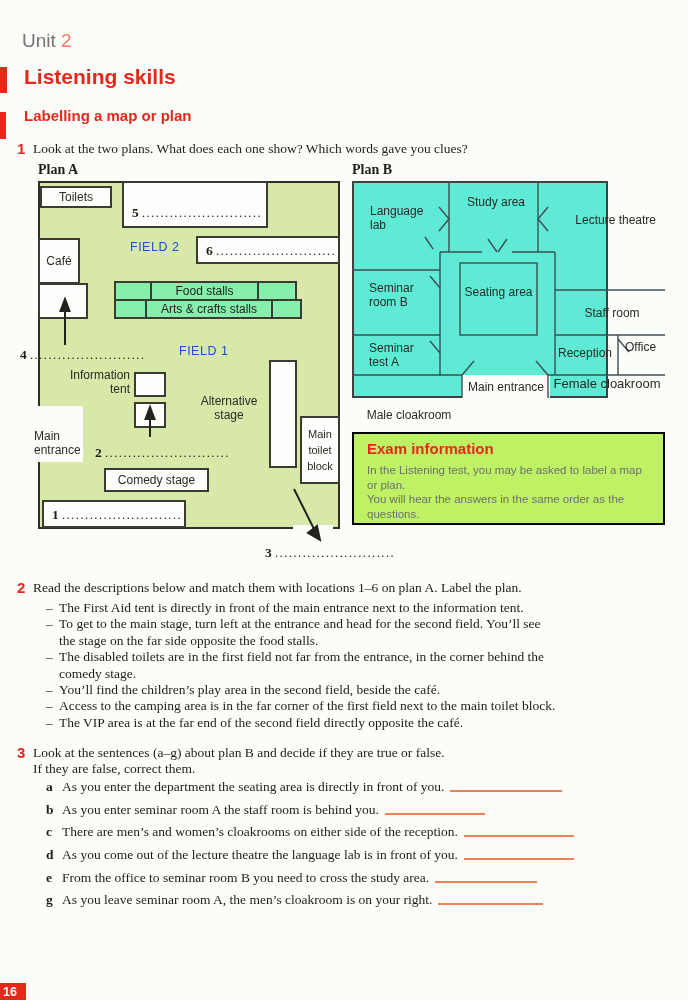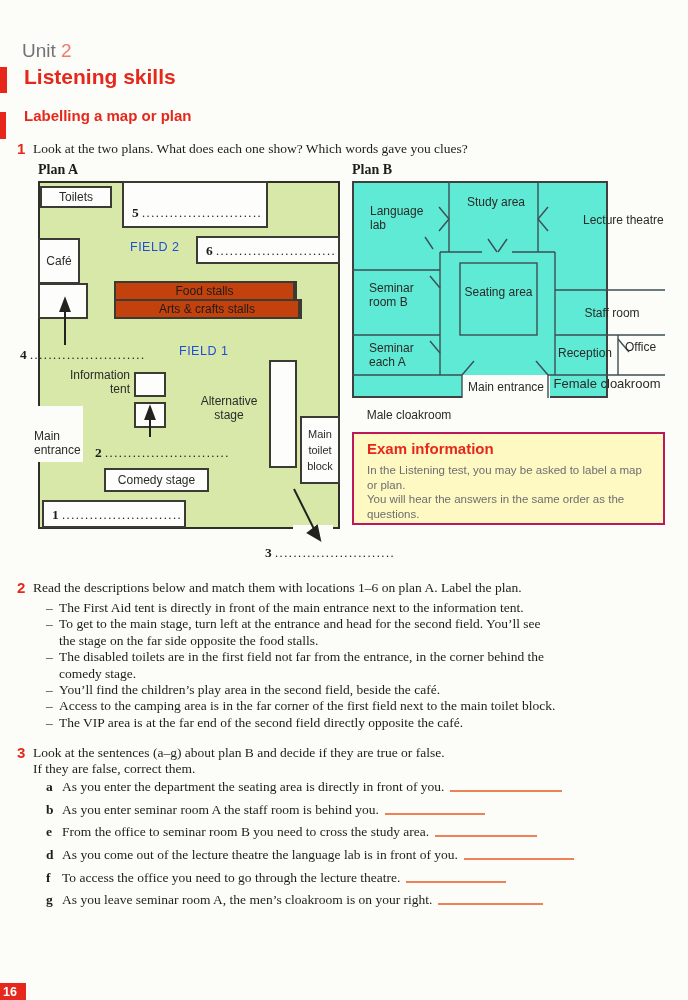--- a/index.html
+++ b/index.html
@@ -1,20 +1,20 @@
 <!DOCTYPE html>
 <html><head>
 <meta charset="utf-8">
 <style>
   html,body{margin:0;padding:0;}
   .page{position:relative;width:688px;height:1000px;background:#fcfcf8;overflow:hidden;
         font-family:"Liberation Serif",serif;color:#1d1d1a;}
   .abs{position:absolute;}
   
-  .unit-line{left:22px;top:40px;font-family:"Liberation Sans",sans-serif;font-size:19px;}
+  .unit-line{left:22px;top:30px;font-family:"Liberation Sans",sans-serif;font-size:19px;}
   .unit-word{color:#717375;}
   .unit-num{color:#f3796d;}
   .redbar{background:#e6281c;width:7px;}
   .h1{left:24px;top:65px;font-family:"Liberation Sans",sans-serif;font-weight:bold;
       font-size:21px;color:#e6281c;}
   .h2{left:24px;top:107px;font-family:"Liberation Sans",sans-serif;font-weight:bold;
       font-size:15px;color:#e6281c;}
   .ex-num{font-family:"Liberation Sans",sans-serif;font-weight:bold;font-size:15px;color:#e6281c;}
   .body-text{font-size:13.5px;line-height:16.4px;white-space:pre-line;}
   .plan-title{font-weight:bold;font-size:14px;}
@@ -24,34 +24,34 @@
   .mapbox{position:absolute;background:#fdfdfb;border:2px solid #3b3b34;box-sizing:border-box;
           font-family:"Liberation Sans",sans-serif;font-size:12px;color:#2b2b28;
           display:flex;align-items:center;justify-content:center;}
   .maplabel{position:absolute;font-family:"Liberation Sans",sans-serif;font-size:12px;
             color:#2b2b28;line-height:13.5px;}
   .fieldlabel{position:absolute;font-family:"Liberation Sans",sans-serif;font-size:12.5px;
               color:#1d4ed8;letter-spacing:0.5px;}
   .blank{position:absolute;font-size:12.5px;color:#1d1d1a;white-space:nowrap;}
   .blank b{font-size:13.5px;}
   .blank .dots{letter-spacing:1.5px;}
-  .stallrow{position:absolute;display:flex;background:#c2410c;border:2px solid #3b3b34;
-            box-sizing:border-box;font-family:"Liberation Sans",sans-serif;font-size:12px;flex-direction:column;}
+  .stallrow{position:absolute;display:flex;background:#86efac;border:2px solid #3b3b34;
+            box-sizing:border-box;font-family:"Liberation Sans",sans-serif;font-size:12px;}
   .stallrow .cell{border-right:2px solid #3b3b34;}
   .stallrow .lbl{flex:1;display:flex;align-items:center;justify-content:center;
                  border-right:2px solid #3b3b34;}
   .stallrow .cell:last-child{border-right:none;}
   .notch{position:absolute;background:#fcfcf8;}
   
   .planB{left:352px;top:181px;width:256px;height:217px;background:#5eead4;
          border:2px solid #404040;box-sizing:border-box;overflow:visible;}
   .planB .maplabel{color:#2a2a28;}
   
-  .exam{left:352px;top:432px;width:313px;height:93px;background:#fef9c3;
-        border:2px solid #be185d;box-sizing:border-box;}
+  .exam{left:352px;top:432px;width:313px;height:93px;background:#bef264;
+        border:2px solid #000000;box-sizing:border-box;}
   .exam-title{position:absolute;left:13px;top:6px;font-family:"Liberation Sans",sans-serif;
               font-weight:bold;font-size:15px;color:#e6281c;}
   .exam-body{position:absolute;left:13px;top:29px;width:288px;
              font-family:"Liberation Sans",sans-serif;font-size:11.5px;line-height:14.5px;
              color:#6e6e6e;white-space:pre-line;}
   
   .bullets{left:46px;top:600px;width:600px;}
   .bullet-row{display:flex;font-size:13.5px;line-height:16.4px;}
   .bullet-row .dash{width:13px;flex:none;}
   .bullet-row .btext{white-space:pre-line;}
@@ -196,25 +196,25 @@
         <line x1="78" y1="160" x2="88" y2="172"></line>
         <line x1="73" y1="56" x2="81" y2="68"></line>
         <line x1="110" y1="194" x2="122" y2="180"></line>
         <line x1="196" y1="194" x2="184" y2="180"></line>
         <line x1="266" y1="158" x2="277" y2="171"></line>
       </g>
     </svg>
 
     <div class="maplabel" style="left:16px;top:22px;width:64px;">Language lab</div>
     <div class="maplabel" style="left:112px;top:13px;width:60px;text-align:center;">Study area</div>
-    <div class="maplabel" style="left:212px;top:31px;width:90px;text-align:left;margin-left:17px;">Lecture theatre</div>
+    <div class="maplabel" style="left:212px;top:31px;width:90px;text-align:right;">Lecture theatre</div>
     <div class="maplabel" style="left:15px;top:99px;width:58px;">Seminar room B</div>
     <div class="maplabel" style="left:106px;top:103px;width:77px;text-align:center;">Seating area</div>
     <div class="maplabel" style="left:221px;top:124px;width:74px;text-align:center;">Staff room</div>
-    <div class="maplabel" style="left:15px;top:159px;width:58px;">Seminar each A</div>
+    <div class="maplabel" style="left:15px;top:159px;width:58px;">Seminar test A</div>
     <div class="maplabel" style="left:204px;top:164px;">Reception</div>
     <div class="maplabel" style="left:271px;top:158px;">Office</div>
     <div class="maplabel" style="left:4px;top:198px;width:102px;text-align:center;margin-top:28px;">Male cloakroom</div>
     <div class="maplabel" style="left:108px;top:198px;width:88px;text-align:center;">Main entrance</div>
     <div class="maplabel" style="left:196px;top:194px;width:114px;text-align:center;font-size:13px;">Female cloakroom</div>
   </div>
 
   <div class="abs exam">
     <div class="exam-title">Exam information</div>
     <div class="exam-body">In the Listening test, you may be asked to label a map or plan.
@@ -256,27 +256,27 @@
   <div class="abs body-text" style="left:33px;top:745px;">Look at the sentences (a–g) about plan B and decide if they are true or false.
 If they are false, correct them.</div>
   <div class="abs ex3items">
     <div class="ex3-row">
       <span class="letter">a</span><span>As you enter the department the seating area is directly in front of you.</span><span class="ans-blank" style="width:112px;"></span>
     </div>
     <div class="ex3-row">
       <span class="letter">b</span><span>As you enter seminar room A the staff room is behind you.</span><span class="ans-blank" style="width:100px;"></span>
     </div>
     <div class="ex3-row">
+      <span class="letter">c</span><span>There are men’s and women’s cloakrooms on either side of the reception.</span><span class="ans-blank" style="width:110px;"></span>
+    </div>
+    <div class="ex3-row">
+      <span class="letter">d</span><span>As you come out of the lecture theatre the language lab is in front of you.</span><span class="ans-blank" style="width:110px;"></span>
+    </div>
+    <div class="ex3-row">
       <span class="letter">e</span><span>From the office to seminar room B you need to cross the study area.</span><span class="ans-blank" style="width:102px;"></span>
-    </div>
-    <div class="ex3-row">
-      <span class="letter">d</span><span>As you come out of the lecture theatre the language lab is in front of you.</span><span class="ans-blank" style="width:110px;"></span>
-    </div>
-    <div class="ex3-row">
-      <span class="letter">f</span><span>To access the office you need to go through the lecture theatre.</span><span class="ans-blank" style="width:100px;"></span>
     </div>
     <div class="ex3-row">
       <span class="letter">g</span><span>As you leave seminar room A, the men’s cloakroom is on your right.</span><span class="ans-blank" style="width:105px;"></span>
     </div>
   </div>
 
   <div class="abs pagenum">
     <span>16</span>
   </div>
 </div>

